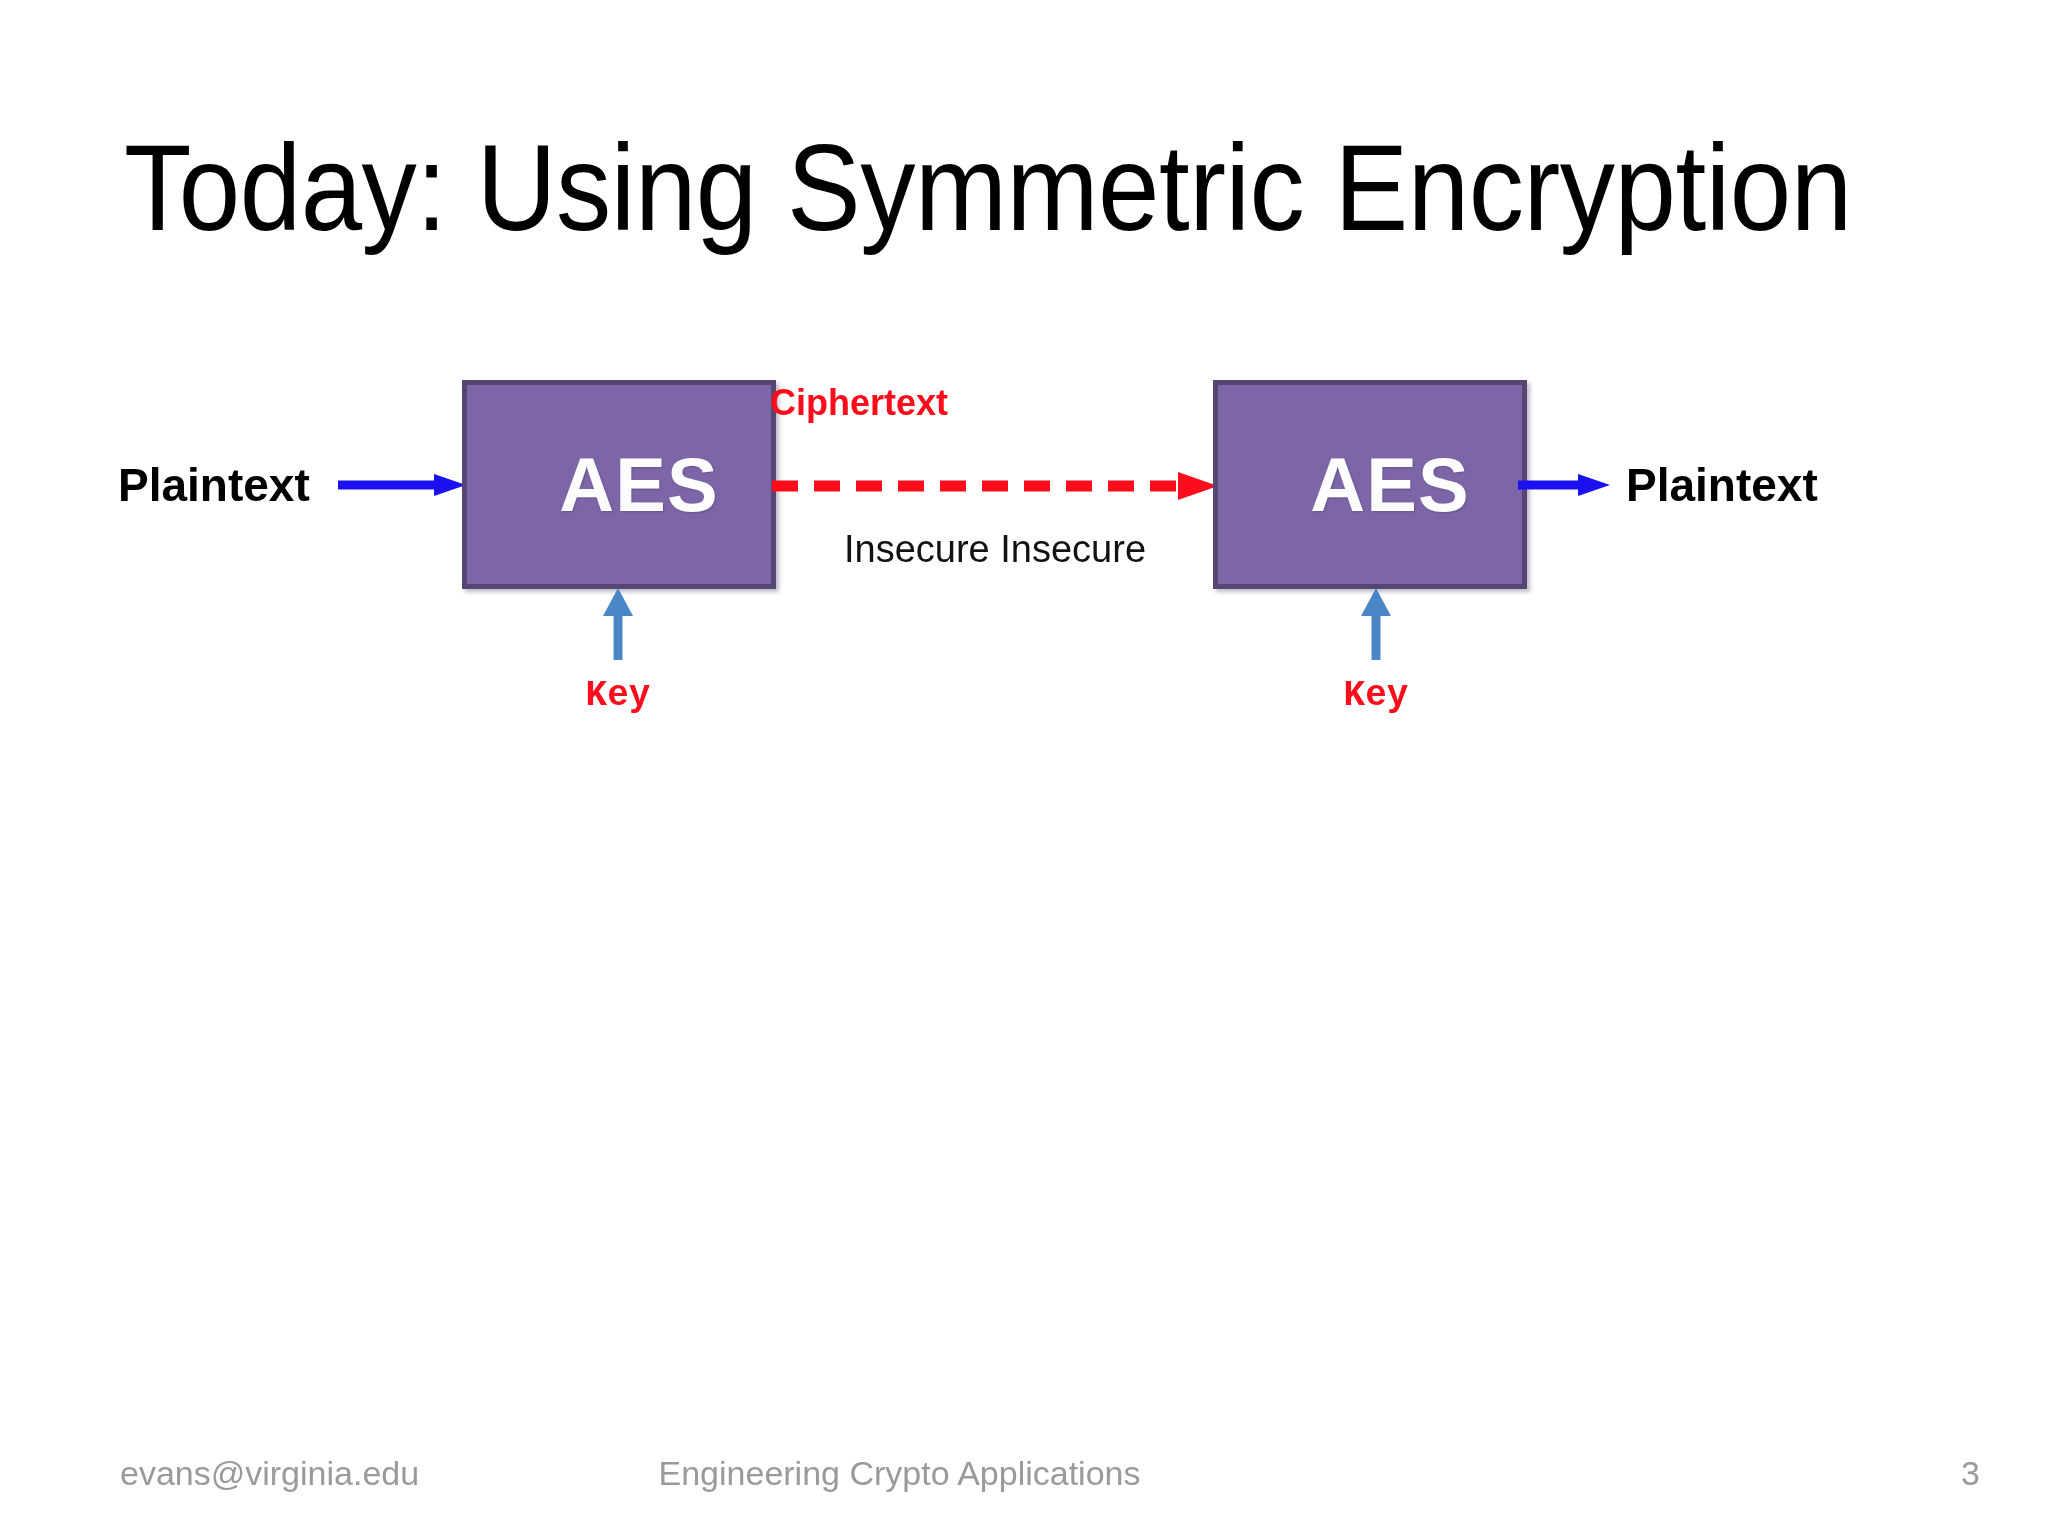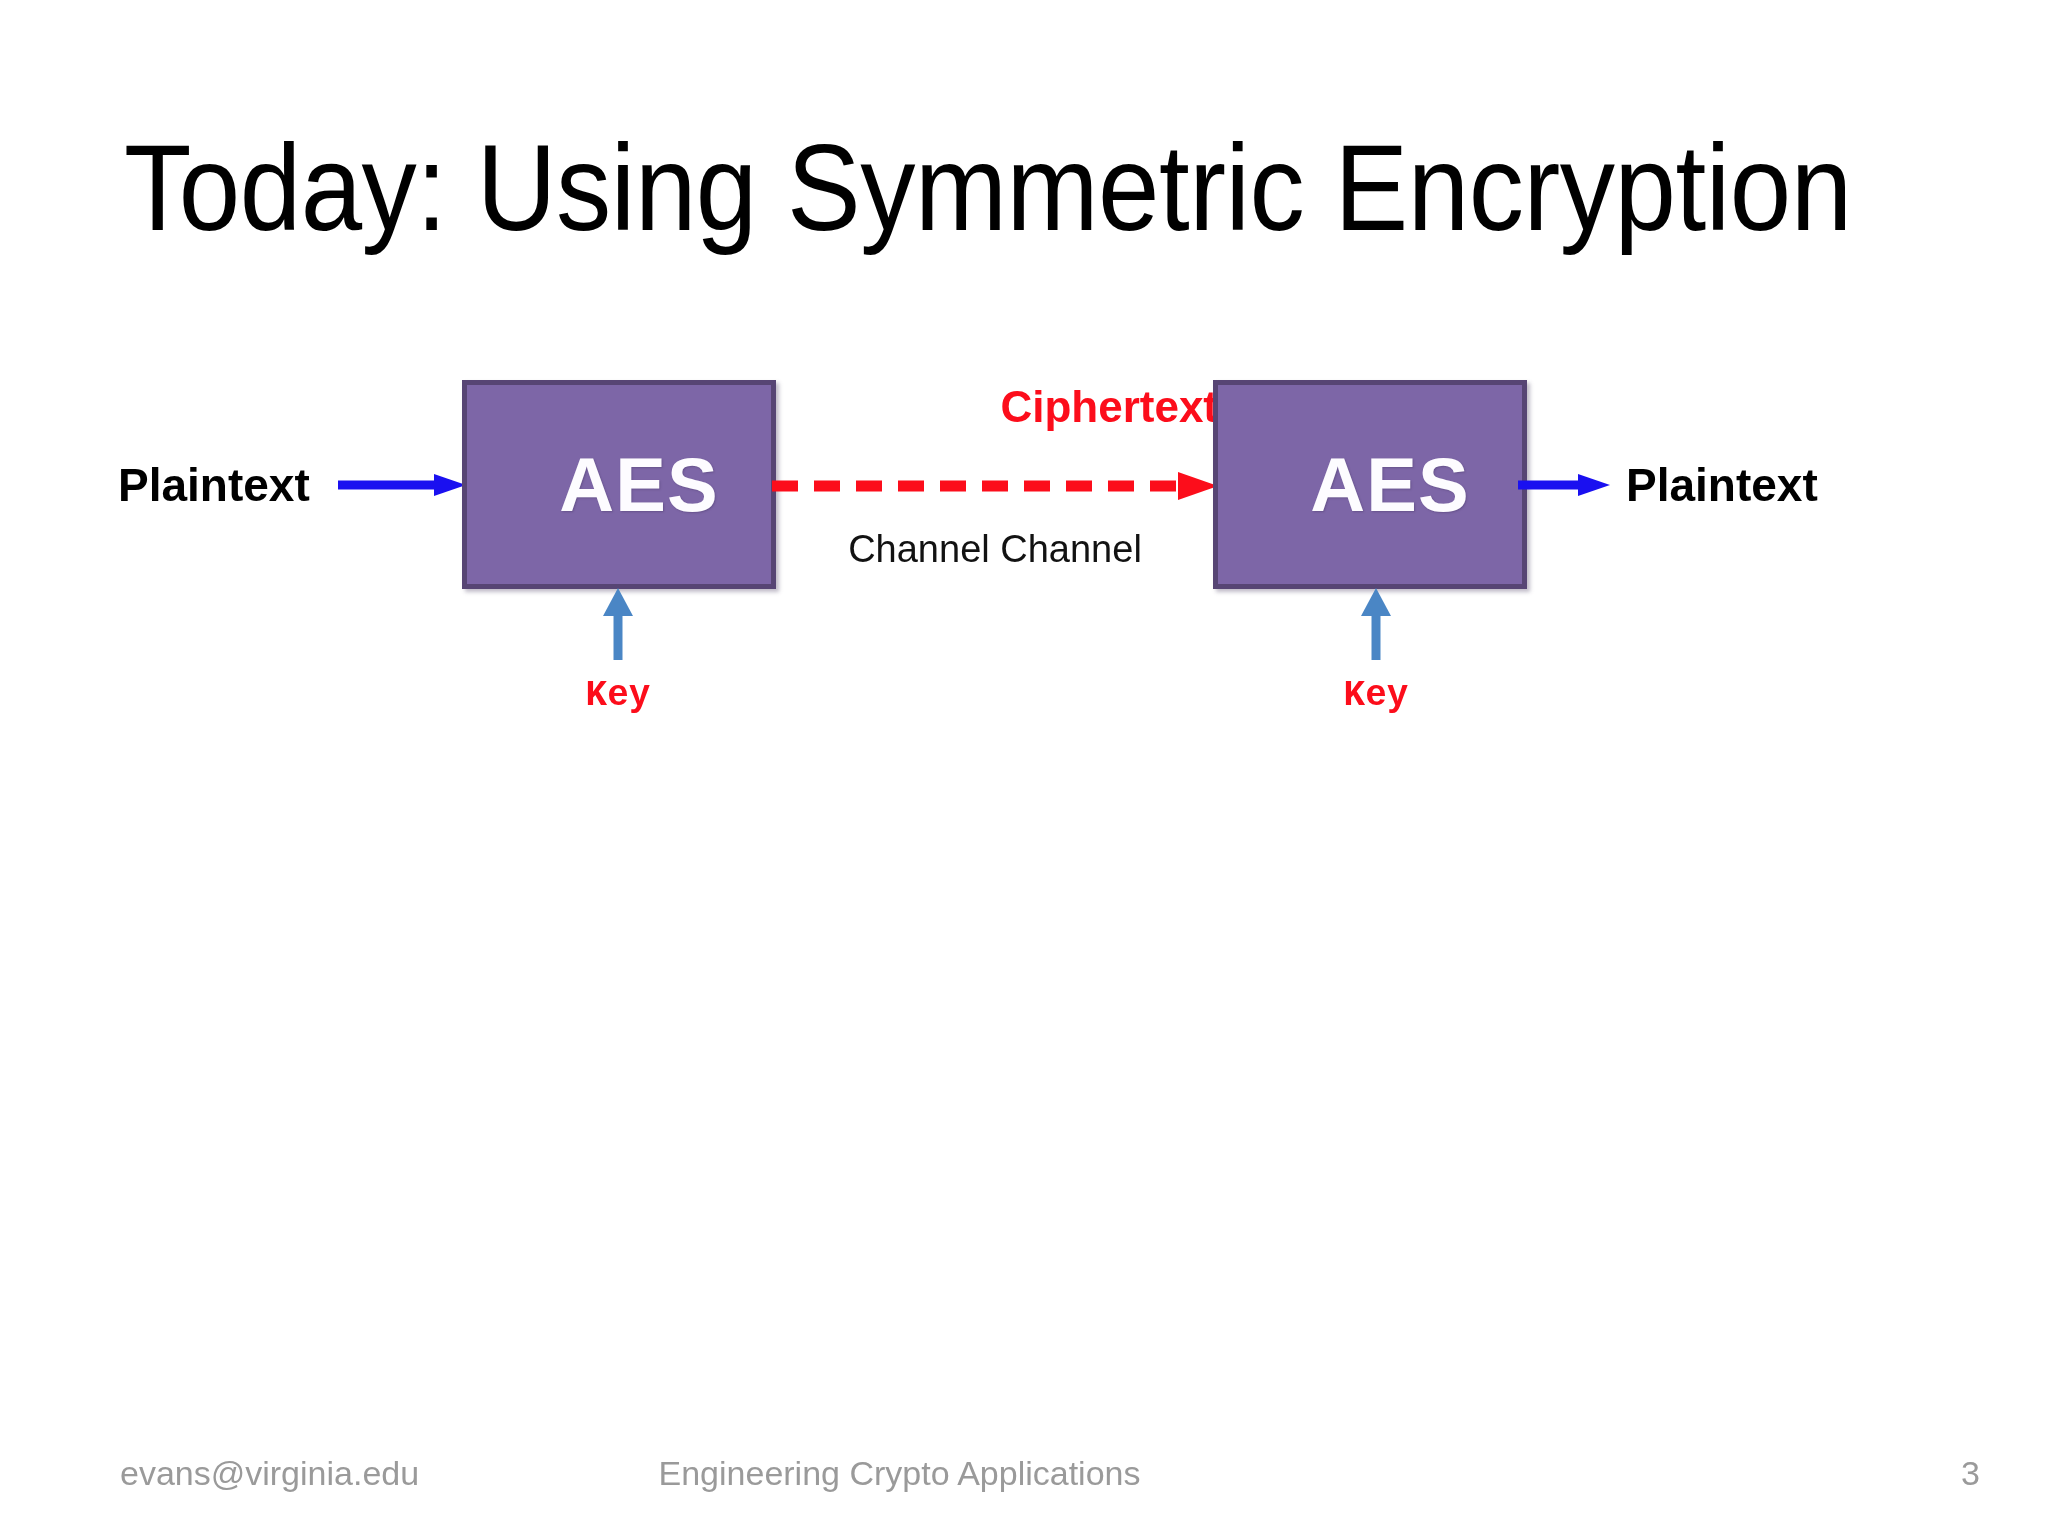--- a/index.html
+++ b/index.html
@@ -100,23 +100,23 @@
     width: 448px;
     height: 32px;
   }
 
   
   #ciphertext-label {
     position: absolute;
     left: 770px;
     top: 385px;
     width: 448px;
-    text-align: right;
-    font-family: "Liberation Sans", sans-serif;
-    font-size: 44px;
+    text-align: left;
+    font-family: "Liberation Sans", sans-serif;
+    font-size: 36px;
     font-weight: 700;
     color: #fc0d1b;
     line-height: 1;
     white-space: nowrap;
   }
   #insecure-channel-label {
     position: absolute;
     left: 760px;
     top: 530px;
     width: 470px;
@@ -198,21 +198,21 @@
 
     <div id="ciphertext-label">Ciphertext</div>
 
     <div id="arrow-ciphertext">
       <svg width="448" height="32" viewBox="0 0 448 32" xmlns="http://www.w3.org/2000/svg">
         <line x1="2" y1="16" x2="412" y2="16" stroke="#fc0d1b" stroke-width="11" stroke-dasharray="26 16"></line>
         <polygon points="408,2 448,16 408,30" fill="#fc0d1b"></polygon>
       </svg>
     </div>
 
-    <div id="insecure-channel-label">Channel Channel</div>
+    <div id="insecure-channel-label">Insecure Insecure</div>
 
     <div class="aes-box" id="aes-box-right">
       <span class="aes-label">AES</span>
     </div>
 
     <div class="blue-arrow" id="arrow-plaintext-out">
       <svg width="92" height="26" viewBox="0 0 92 26" xmlns="http://www.w3.org/2000/svg">
         <line x1="0" y1="13" x2="66" y2="13" stroke="#1a10f0" stroke-width="9"></line>
         <polygon points="60,2 92,13 60,24" fill="#1a10f0"></polygon>
       </svg>

